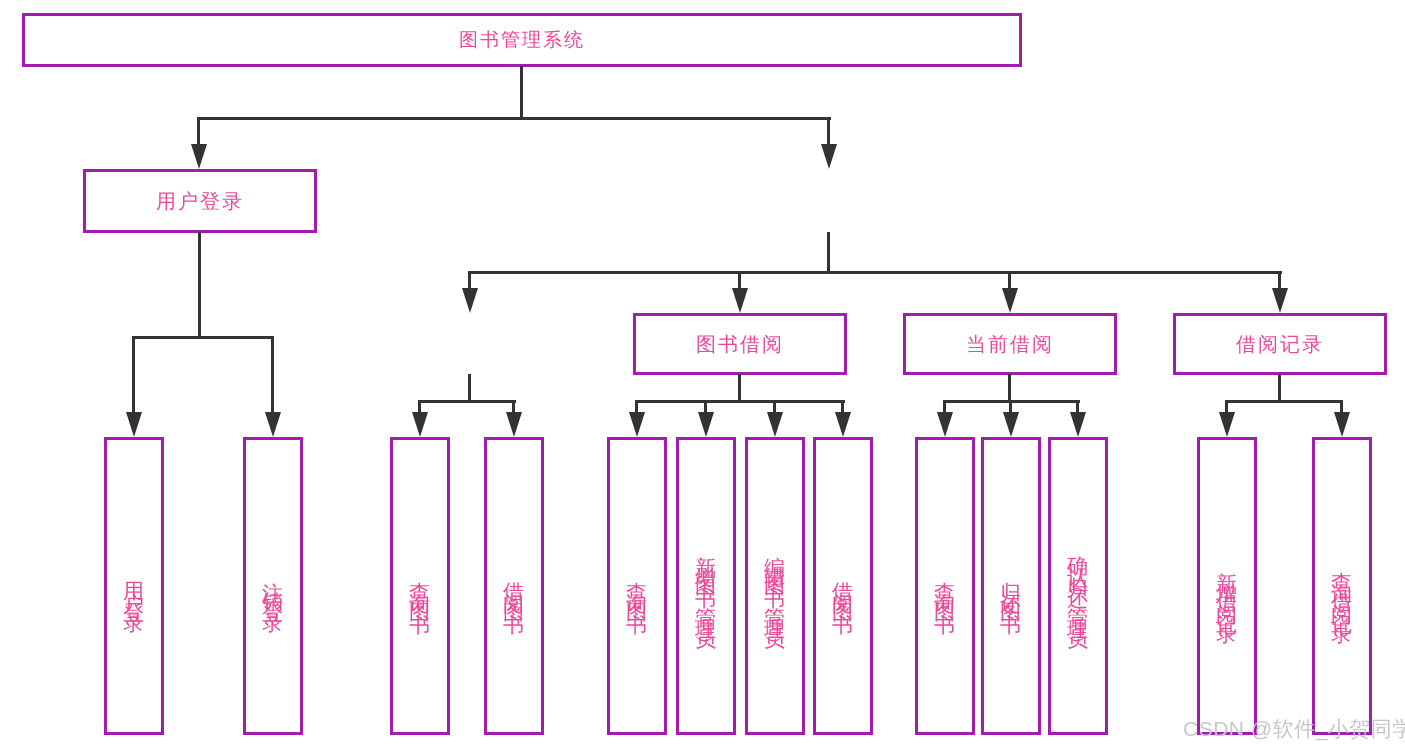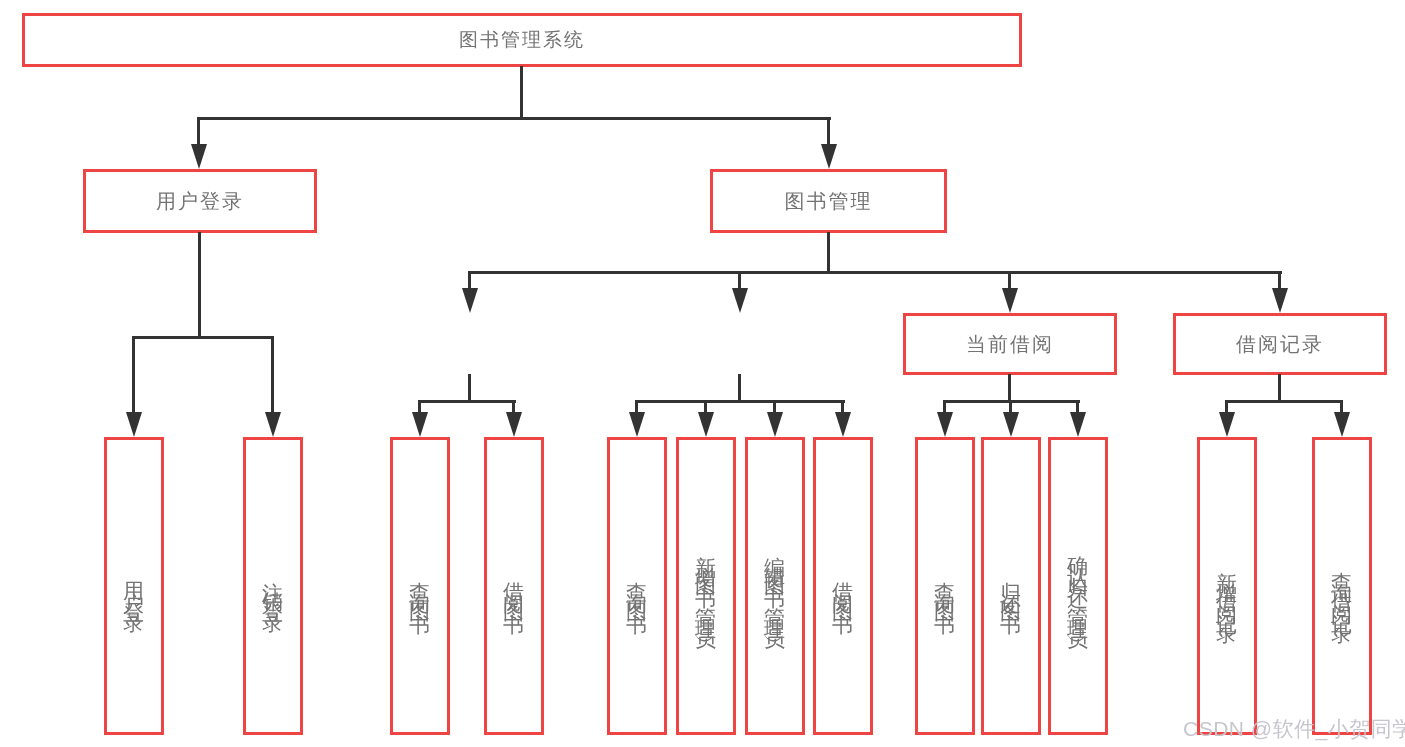--- a/index.html
+++ b/index.html
@@ -1,23 +1,23 @@
 <!DOCTYPE html>
 <html><head>
 <meta charset="utf-8">
 <style>
   html,body{margin:0;padding:0;background:#ffffff;}
   #canvas{
     position:relative;width:1405px;height:747px;background:#ffffff;overflow:hidden;
     font-family:"Liberation Sans","DejaVu Sans",sans-serif;color:#333333;
   }
   .node{
-    position:absolute;box-sizing:border-box;border:3px solid #ef4444;background:#ffffff;
+    position:absolute;box-sizing:border-box;border:3px solid #a21caf;background:#ffffff;
     display:flex;align-items:center;justify-content:center;
-    font-size:20px;letter-spacing:2px;color:#737373;white-space:nowrap;
+    font-size:20px;letter-spacing:2px;color:#ec4899;white-space:nowrap;
   }
   .node.root{font-size:19px;}
   .leaf{letter-spacing:0;}
   .leaf .vtext{
     writing-mode:vertical-rl;text-orientation:mixed;
     font-size:21px;line-height:1;letter-spacing:0.5em;white-space:nowrap;
   }
   .lh{position:absolute;height:3px;background:#333333;}
   .lv{position:absolute;width:3px;background:#333333;}
   .arrow{
@@ -45,22 +45,22 @@
   }
 </style>
 </head>
 <body>
 
 <div id="canvas">
 
   <div class="node root" id="n-root">图书管理系统</div>
 
   <div class="node" id="n-userlogin">用户登录</div>
-  <div class="node" id="n-bookmgmt">图书管理</div>
 
+  <div class="node" id="n-bookborrow">图书借阅</div>
   <div class="node" id="n-current">当前借阅</div>
   <div class="node" id="n-records">借阅记录</div>
 
   <div class="node leaf" id="lf-1">
       <span class="vtext">用户登录</span>
     </div>
   <div class="node leaf" id="lf-2">
       <span class="vtext">注销登录</span>
     </div>
 

